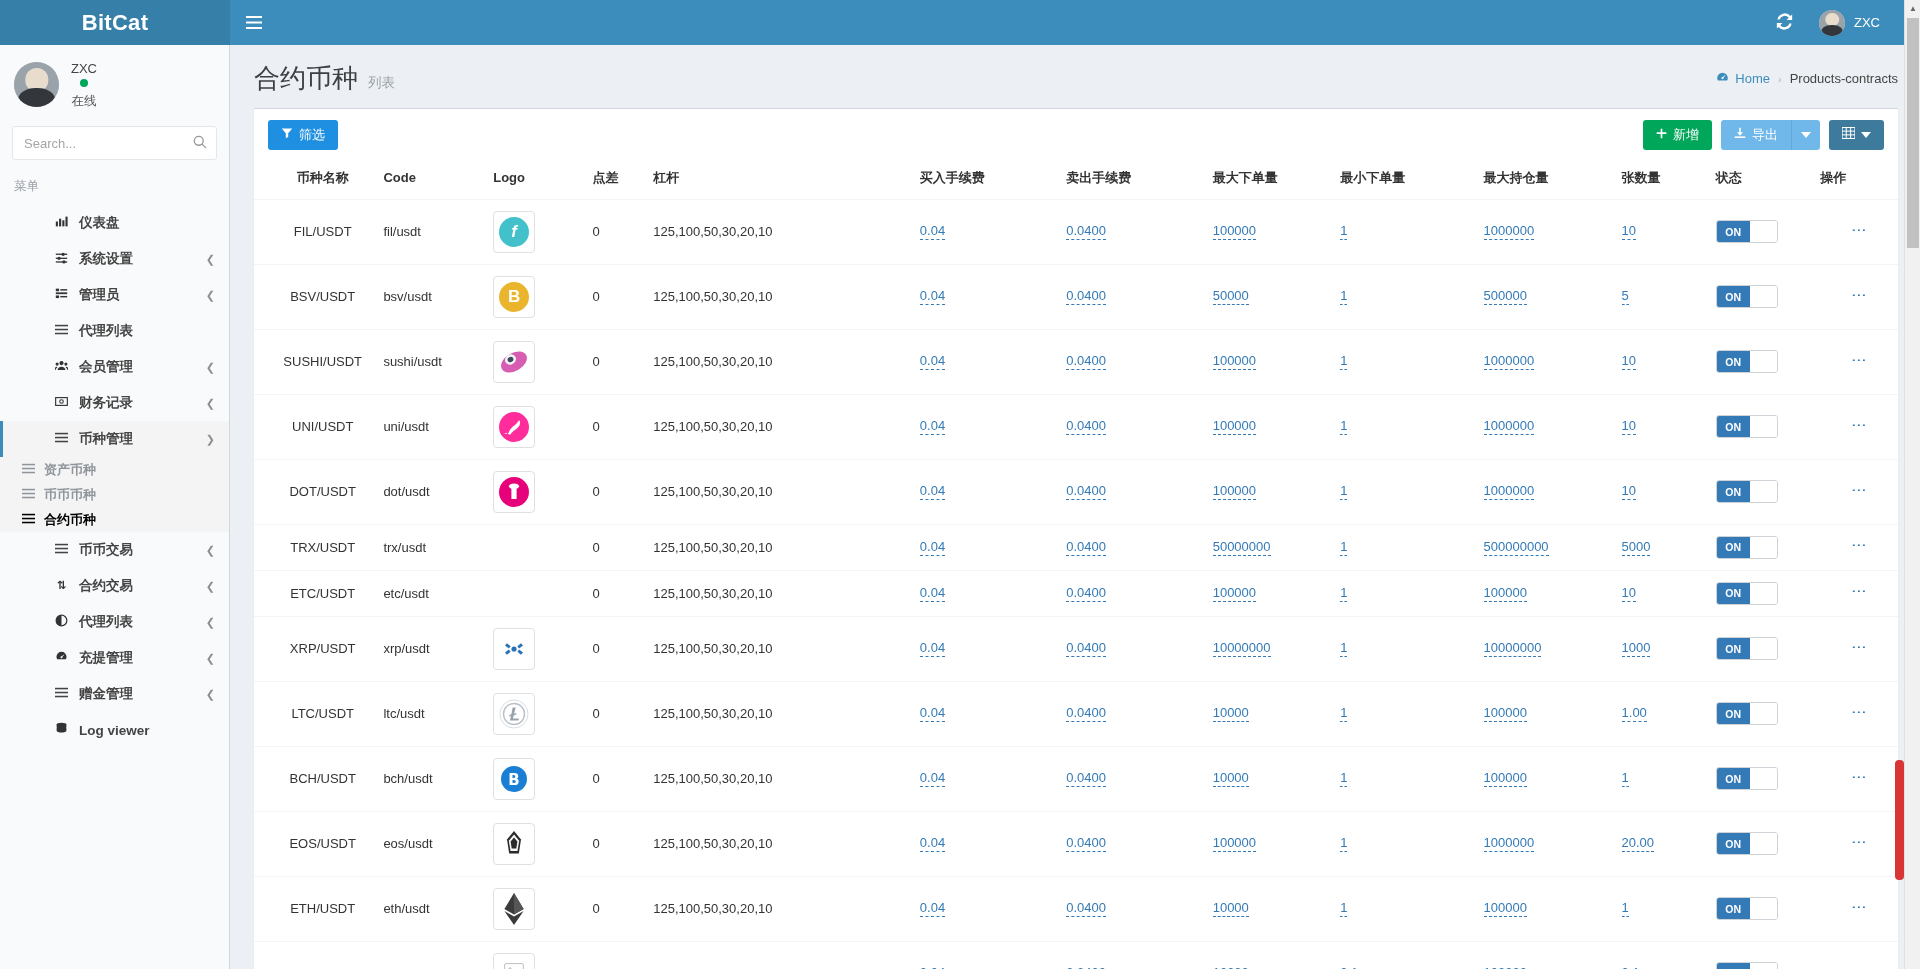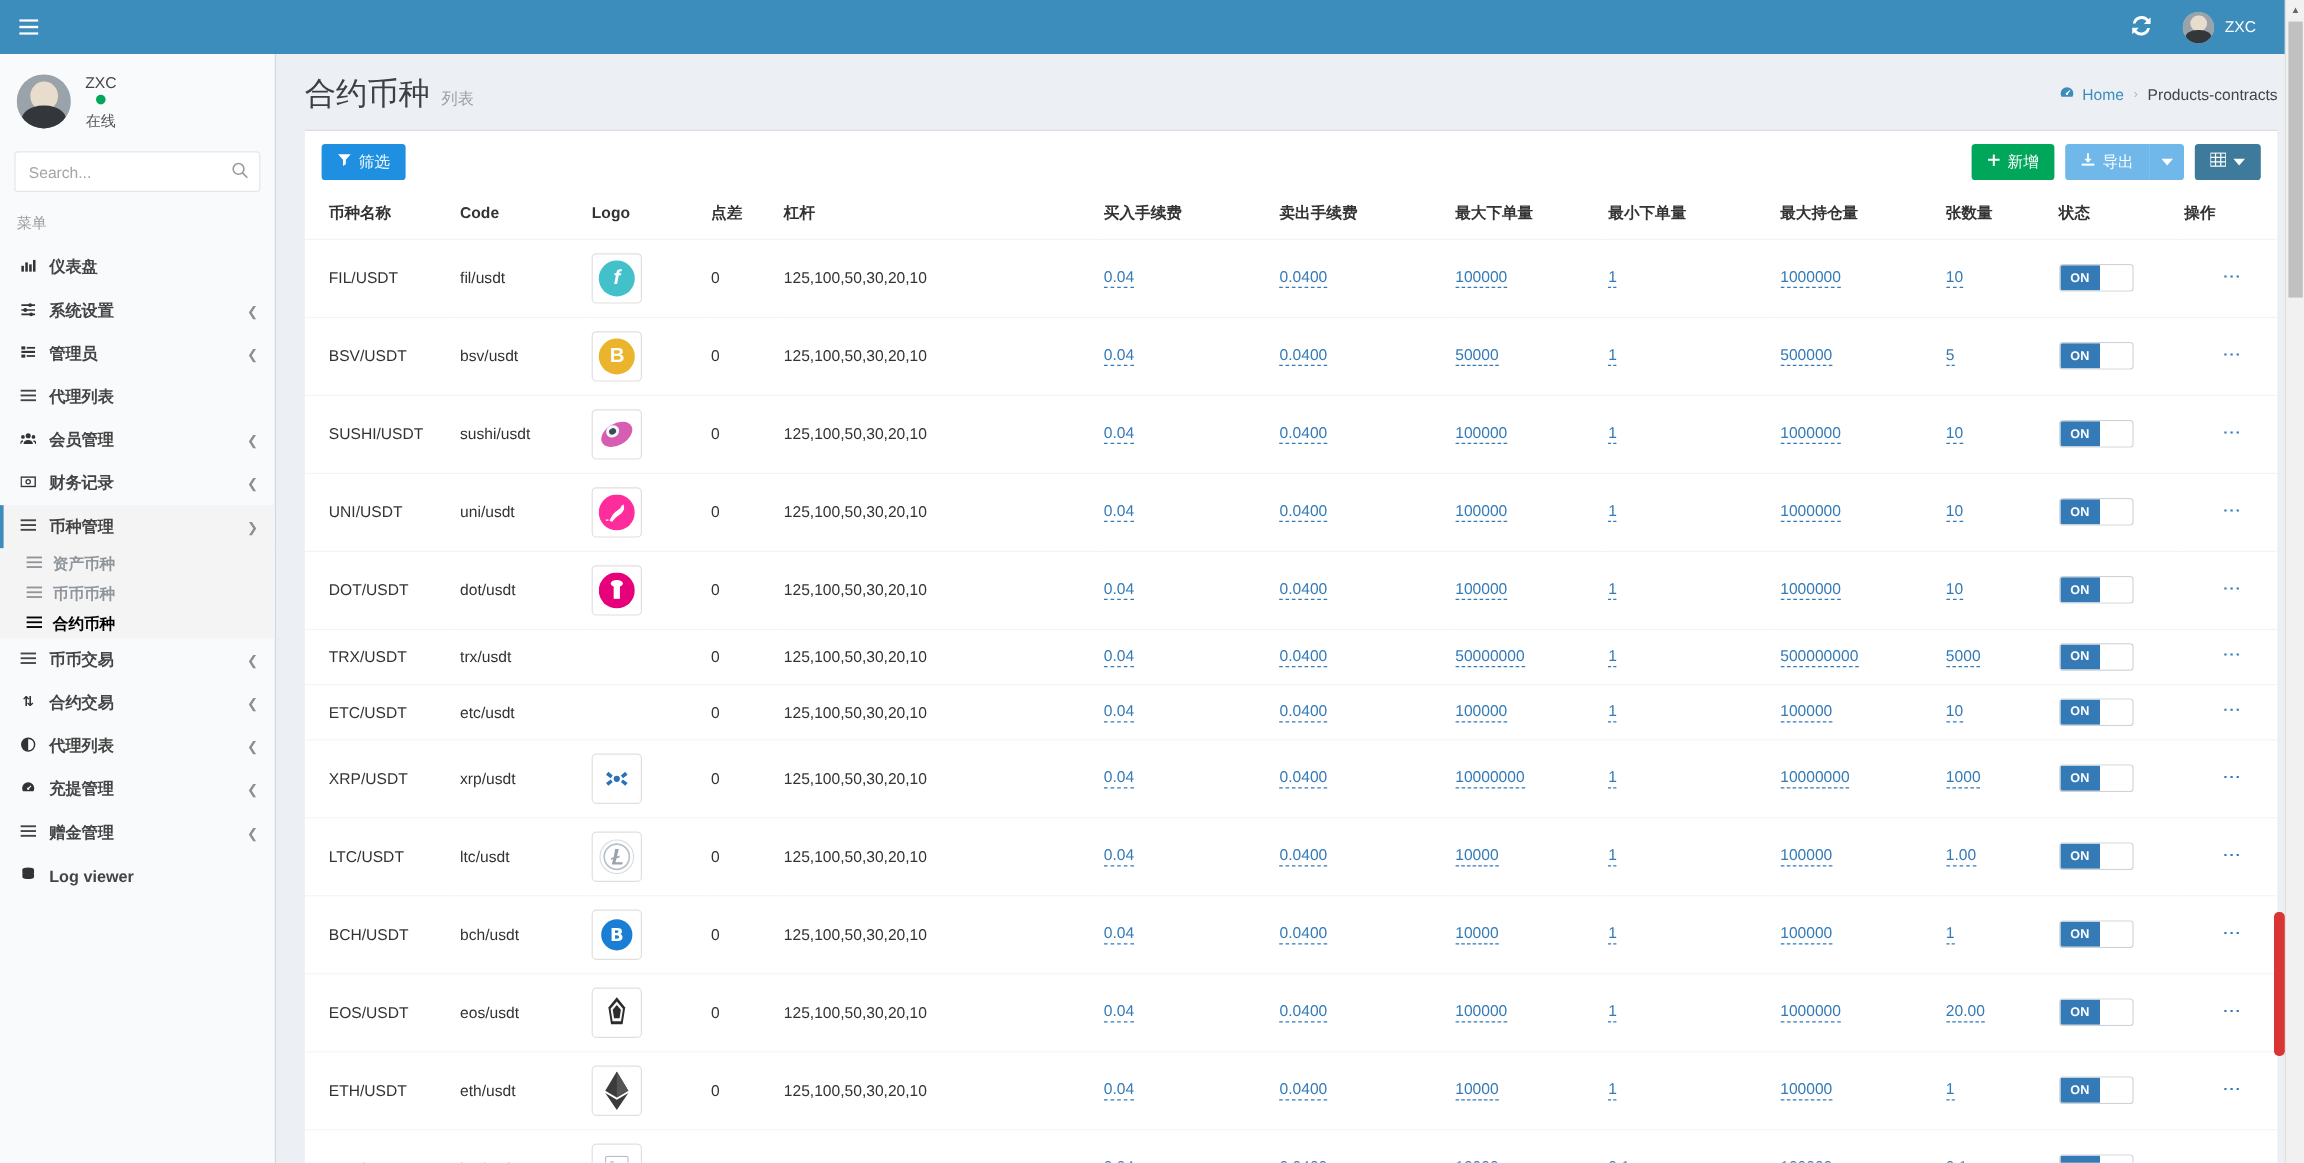--- a/index.html
+++ b/index.html
@@ -65,21 +65,21 @@
     position:absolute; right:1px; top:1px; width:32px; height:32px; background:transparent;
     border:none; color:#999; cursor:pointer; font-size:14px;
   }
   .menu-header { padding:18px 14px 10px 14px; color:#9aa0a6; font-size:12.5px; }
   .menu { list-style:none; margin:0; padding:0; }
   .menu > li > a, .sub > li > a {
     display:flex; align-items:center; height:36px; padding:0 14px;
     color:#444; text-decoration:none; font-size:13.5px; white-space:nowrap;
   }
   .menu > li > a { font-weight:bold; }
-  .menu > li { border-left:3px solid transparent; }
+  .menu > li { border-left:3px solid transparent;padding-left:38px; }
   .menu > li.active { background:#f4f4f4; border-left-color:#3c8dbc; }
   .mi-icon { width:24px; display:inline-block; text-align:left; font-size:13px; color:#444; }
   .mi-label { flex:1; }
   .caret { color:#8a8f94; font-size:11px; }
   .sub { list-style:none; margin:0; padding:0; background:#f4f4f4; }
   .sub > li > a { padding-left:22px; font-size:13px; color:#8f959b; font-weight:bold; height:25px;}
   .sub > li.active > a { color:#000; font-weight:bold; }
   .sub .mi-icon { font-size:12px; color:inherit; width:22px;}
   
   .content { position:absolute; top:45px; left:230px; width:1690px; height:924px; overflow:hidden; }
@@ -112,21 +112,21 @@
   table { width:100%; border-collapse:collapse; table-layout:fixed; }
   thead th {
     text-align:left; font-size:13px; color:#333; font-weight:bold;
     padding:10px 6px 12px 6px; border-bottom:1px solid #f4f4f4; white-space:nowrap;
   }
   tbody td {
     font-size:13px; color:#333; padding:11px 6px; border-top:1px solid #f4f4f4;
     vertical-align:middle; white-space:nowrap;
   }
   tbody tr:first-child td { border-top:none; }
-  .c-name   { width:118px; padding-left:20px !important; }
+  .c-name   { width:118px; padding-left:20px !important;text-align:center; }
   .c-code   { width:105px; }
   .c-logo   { width:95px; }
   .c-spread { width:58px; }
   .c-lever  { width:255px; }
   .c-buyfee { width:140px; }
   .c-sellfee{ width:140px; }
   .c-maxord { width:122px; }
   .c-minord { width:137px; }
   .c-maxpos { width:132px; }
   .c-sheets { width:90px; }
@@ -163,20 +163,23 @@
   .scroll-arrow { position:absolute; left:0; width:16px; height:16px; display:flex;
      align-items:center; justify-content:center; font-size:8px; color:#666; background:#f1f1f1;}
   .inner-scroll {
     position:absolute; right:16px; top:760px; width:9px; height:120px; background:#d93535; border-radius:4px;
   }
 </style>
 </head>
 <body>
 
 <div class="topbar">
+  <div class="logo-box">
+    <span>BitCat</span>
+  </div>
   <div class="navbar">
     <div class="hamburger">
       <svg width="16" height="13" viewBox="0 0 16 13" aria-hidden="true">
         <rect y="0" width="16" height="2" fill="#fff"></rect>
           <rect y="5.5" width="16" height="2" fill="#fff"></rect>
           <rect y="11" width="16" height="2" fill="#fff"></rect>
       </svg>
     </div>
     <div class="nav-right">
       <div class="refresh-icon">

